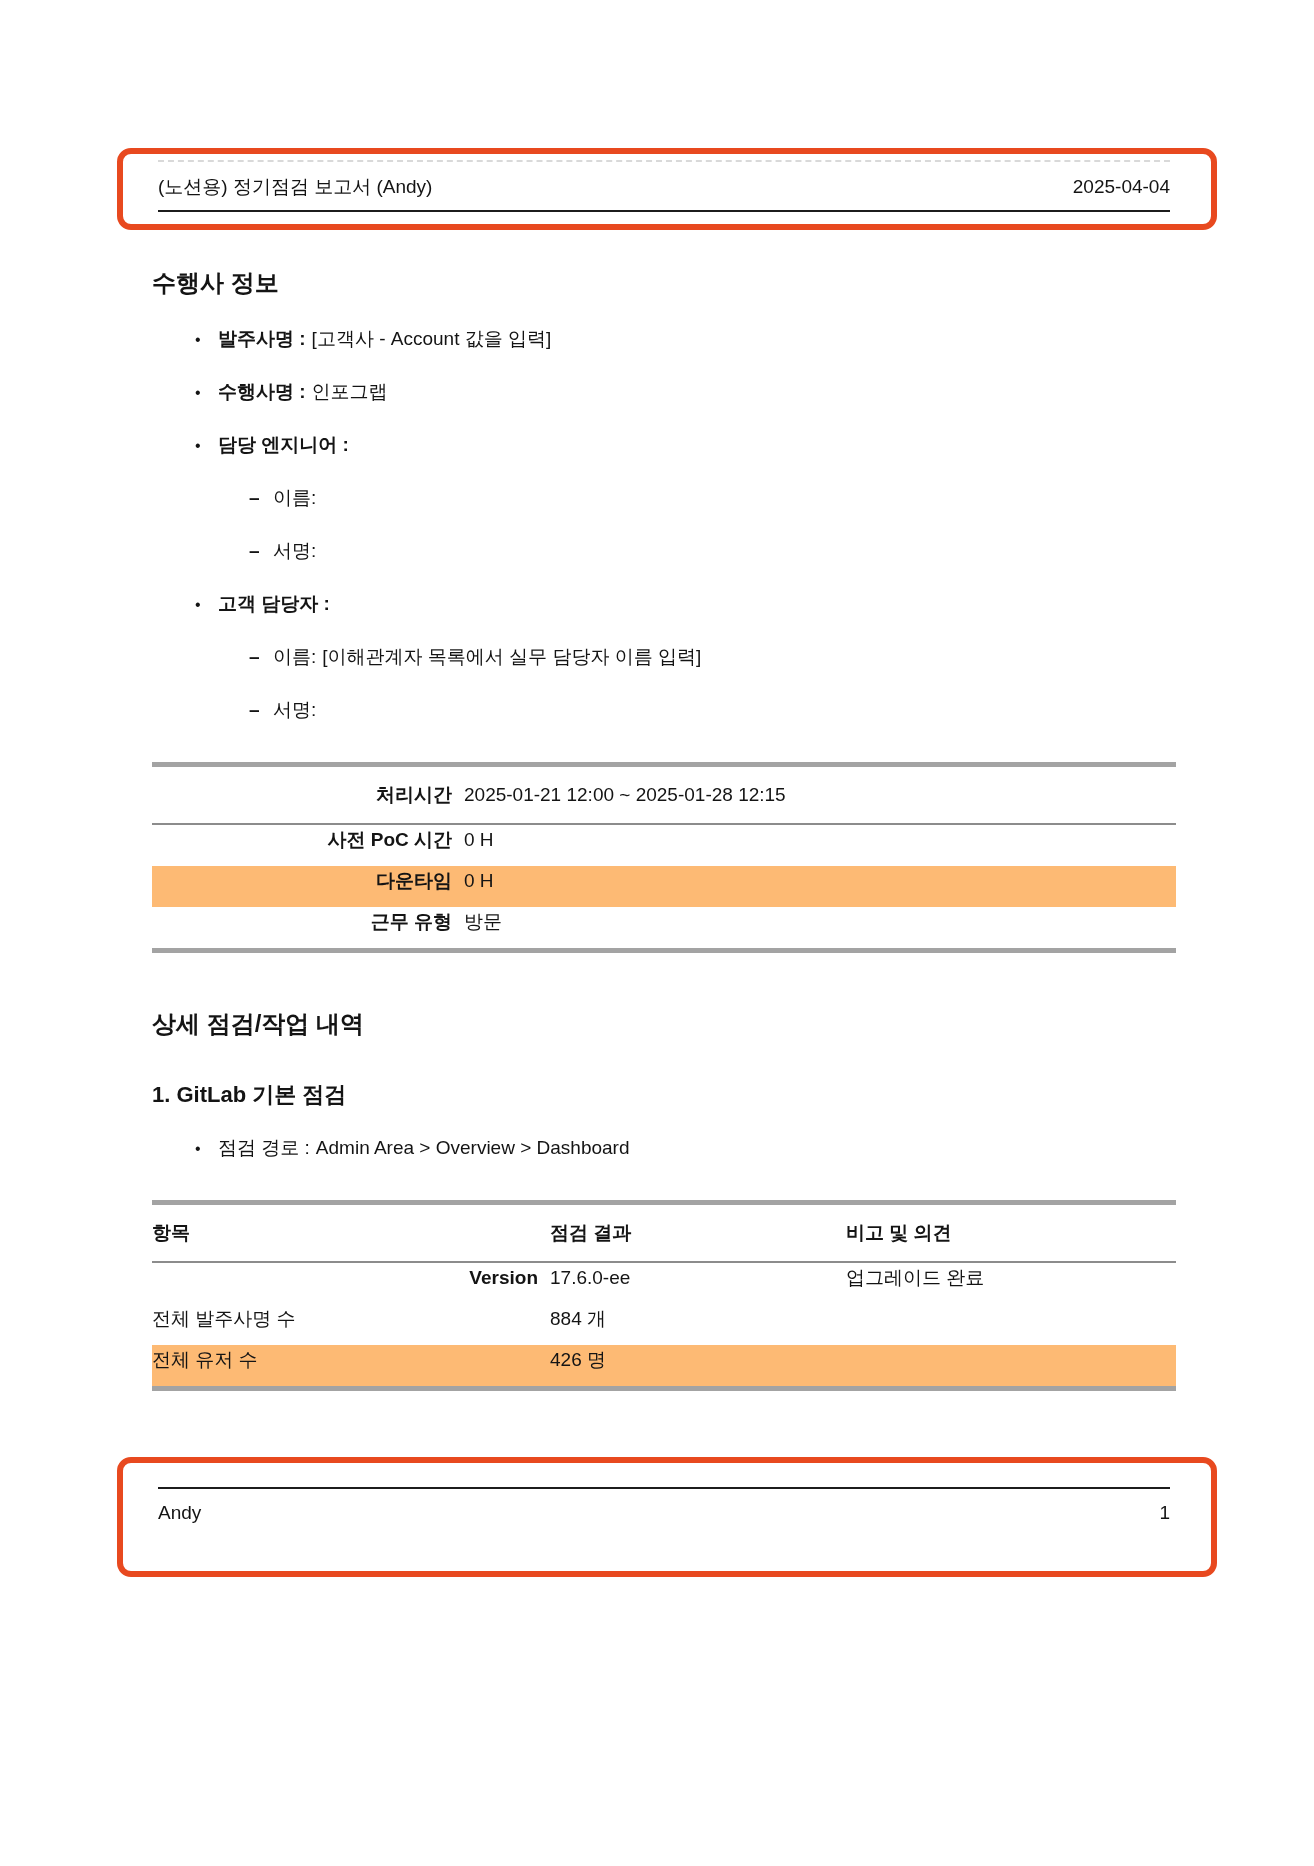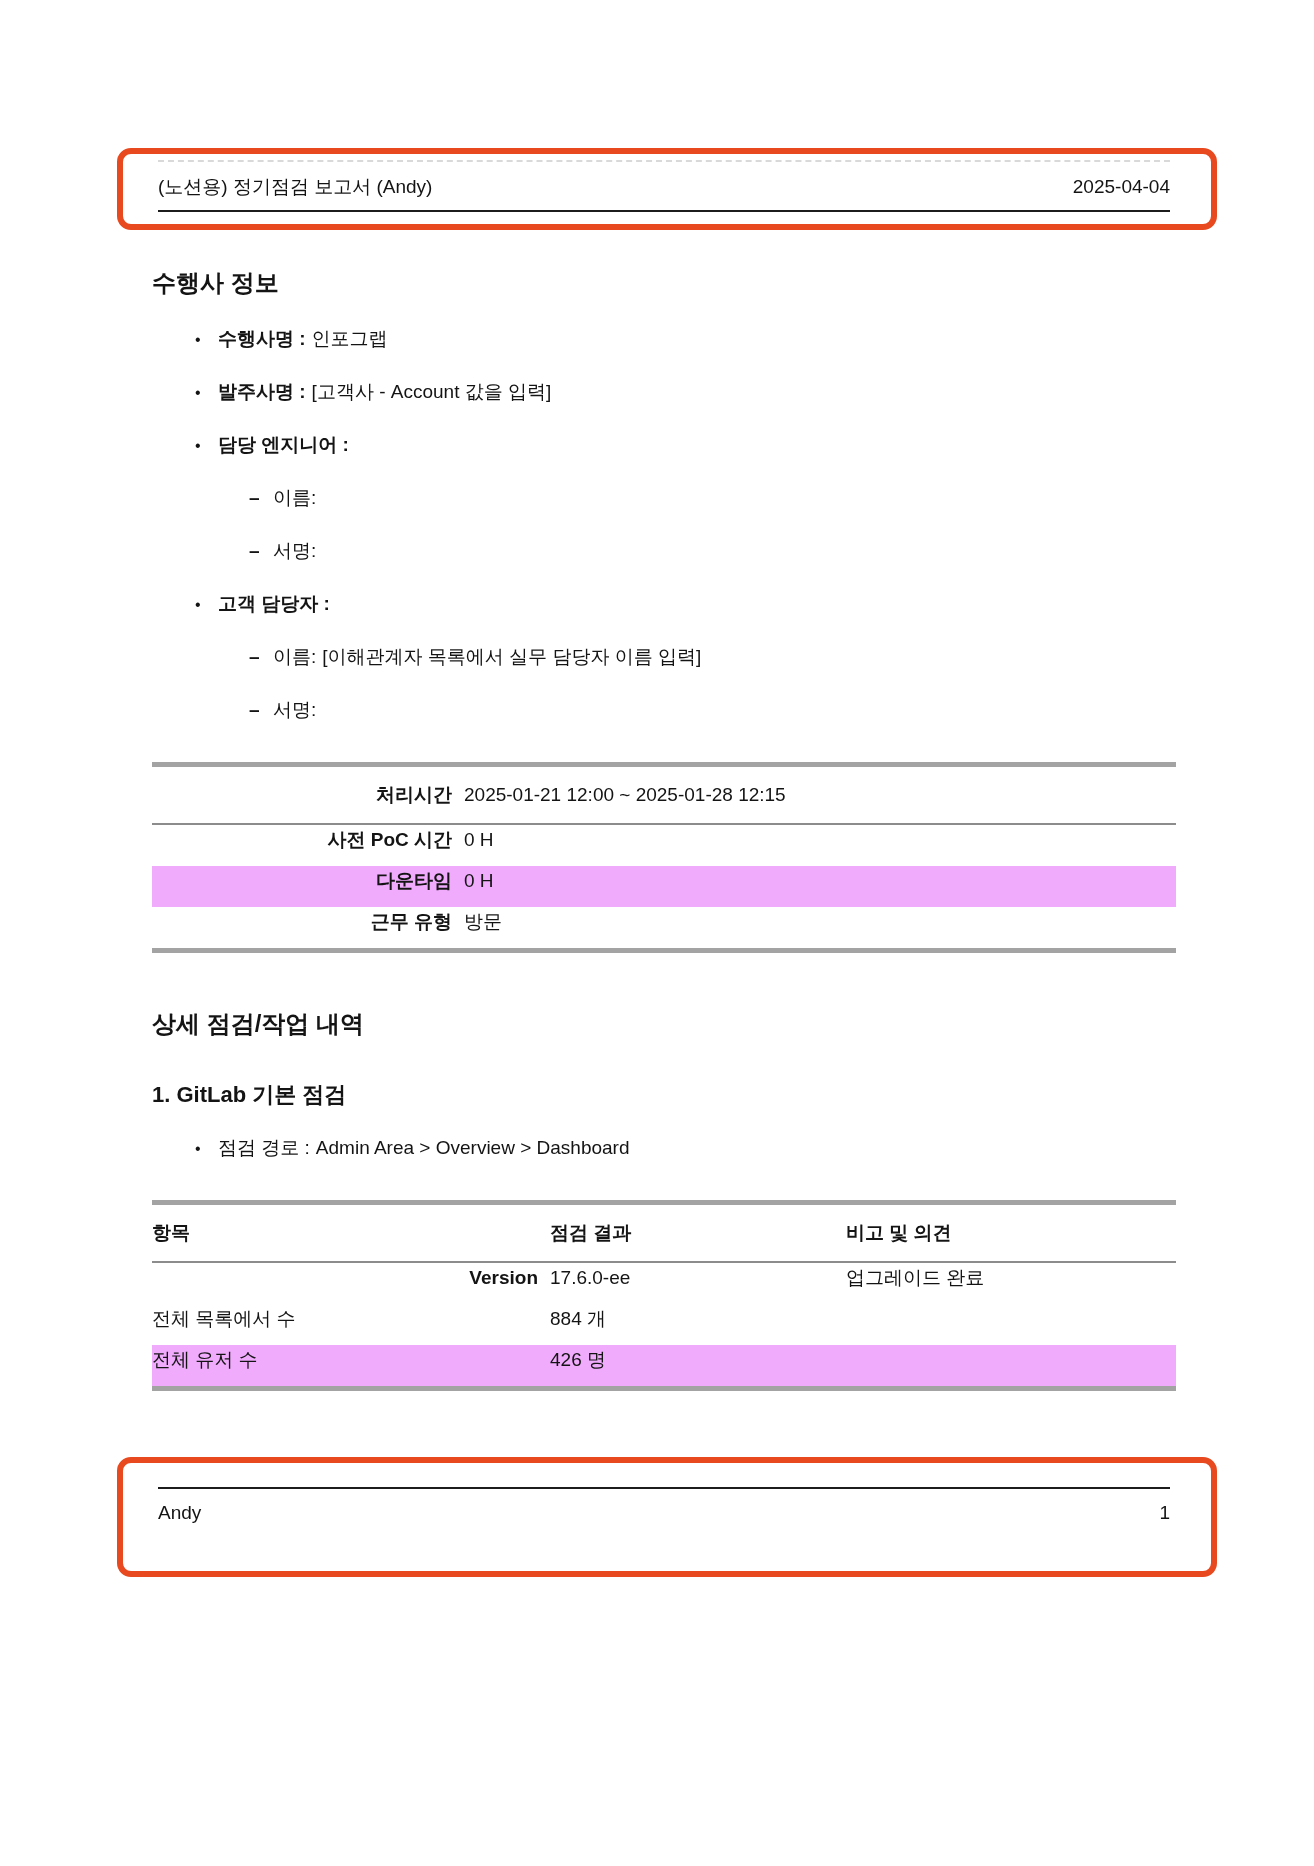--- a/index.html
+++ b/index.html
@@ -53,43 +53,43 @@
   
   table {
     width:100%; border-collapse:collapse; table-layout:fixed;
     margin-top:40px; font-size:19px; line-height:24px;
     border-top:5px solid #a3a3a3; border-bottom:5px solid #a3a3a3;
   }
   td, th { padding:3px 12px 14px 0; text-align:left; vertical-align:middle; overflow:hidden; }
   tr.hdr td, thead th { padding:16px 12px 16px 0; border-bottom:2px solid #8c8c8c; }
   thead th { font-weight:bold; }
   .bold { font-weight:bold;text-align:right; }
-  tr.alt { background:#f0abfc; }
+  tr.alt { background:#fdba74; }
 </style>
 </head>
 <body>
 
 <div class="page">
   <div class="content">
 
     <div class="annot header-box">
       <div class="dashed-line"></div>
       <div class="header-row">
         <span>(노션용) 정기점검 보고서 (Andy)</span>
         <span>2025-04-04</span>
       </div>
     </div>
 
     <h2 class="h2-first">수행사 정보</h2>
     <ul class="l1">
       <li>
-        <span class="lbl">수행사명 :</span><span class="val">인포그랩</span>
+        <span class="lbl">발주사명 :</span><span class="val">[고객사 - Account 값을 입력]</span>
       </li>
       <li>
-        <span class="lbl">발주사명 :</span><span class="val">[고객사 - Account 값을 입력]</span>
+        <span class="lbl">수행사명 :</span><span class="val">인포그랩</span>
       </li>
       <li>
         <span class="lbl">담당 엔지니어 :</span>
         <ul class="l2">
           <li>
             <span>이름:</span><span class="val"></span>
           </li>
           <li>
             <span>서명:</span><span class="val"></span>
           </li>
@@ -154,21 +154,21 @@
           <th>비고 및 의견</th>
         </tr>
       </thead>
       <tbody>
         <tr>
           <td class="bold">Version</td>
           <td>17.6.0-ee</td>
           <td>업그레이드 완료</td>
         </tr>
         <tr>
-          <td>전체 목록에서 수</td>
+          <td>전체 발주사명 수</td>
           <td>884 개</td>
           <td></td>
         </tr>
         <tr class="alt">
           <td>전체 유저 수</td>
           <td>426 명</td>
           <td></td>
         </tr>
       </tbody>
     </table>

